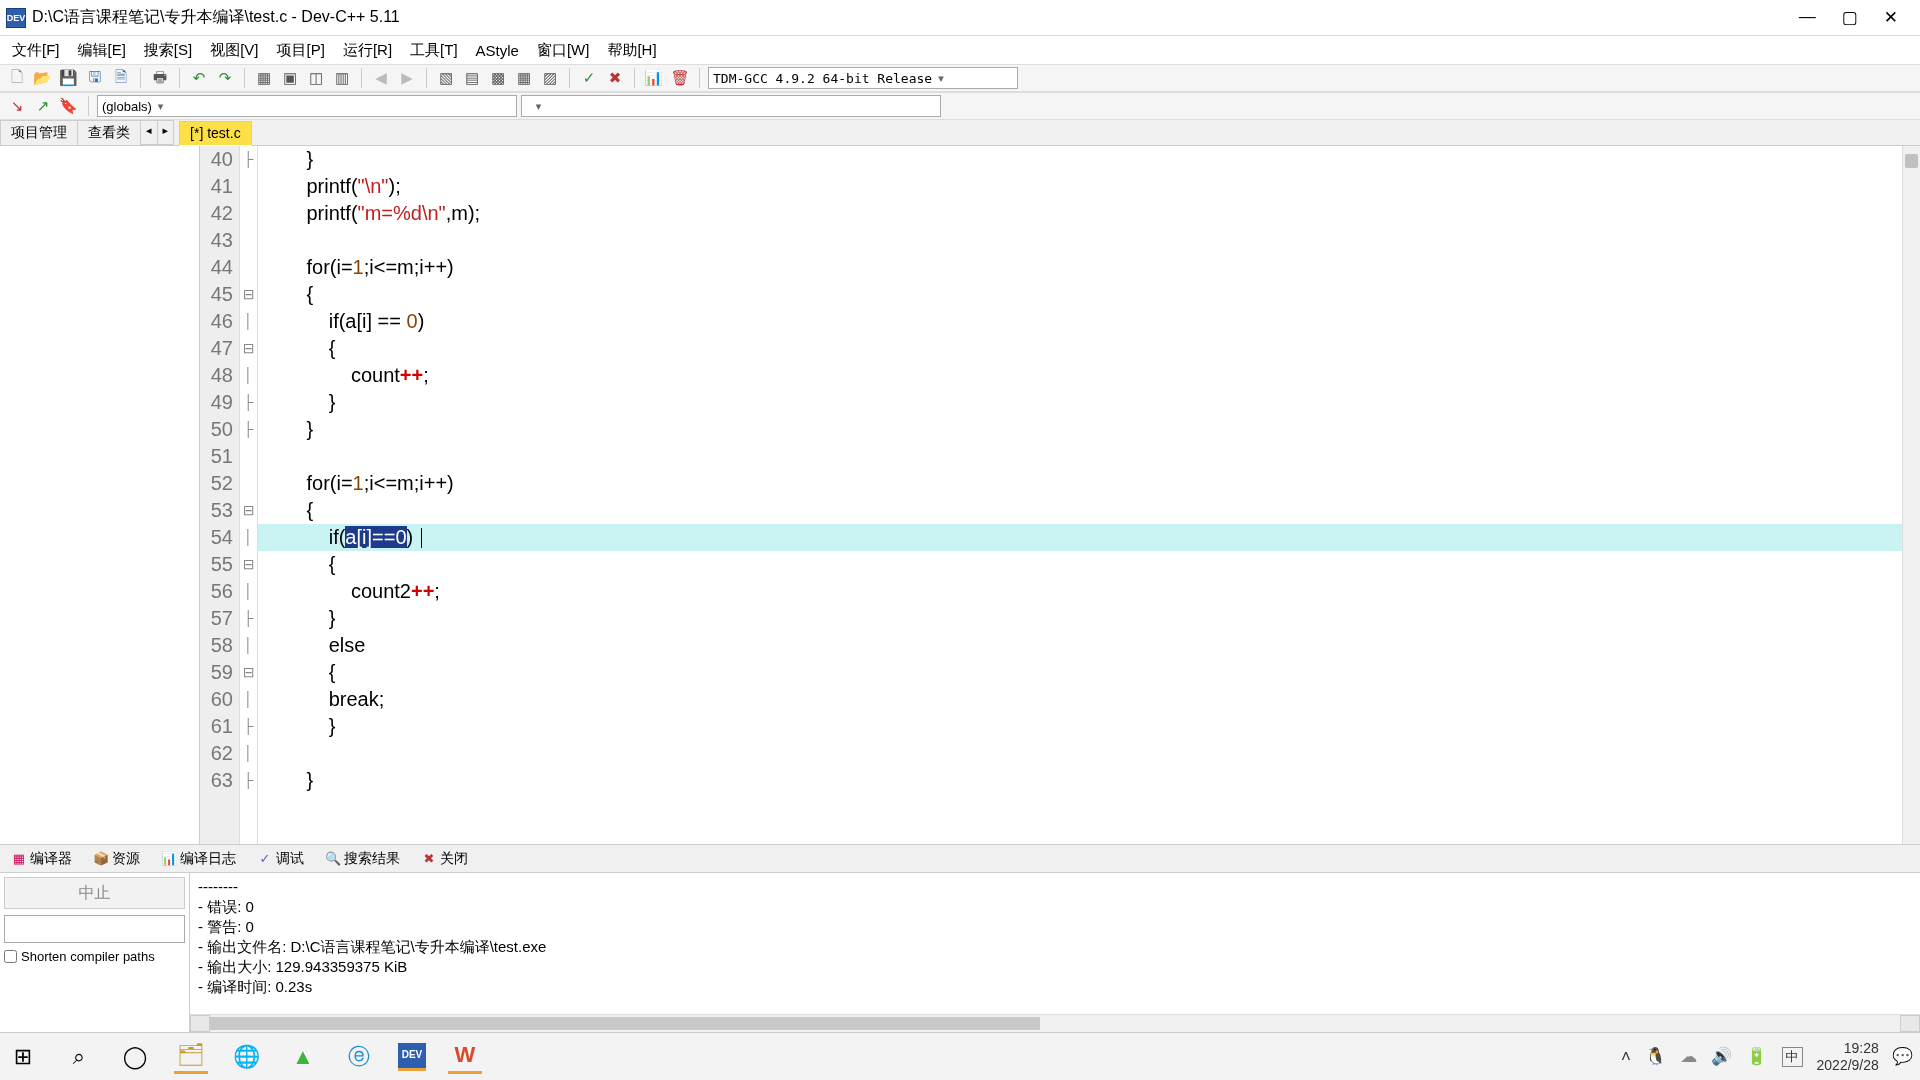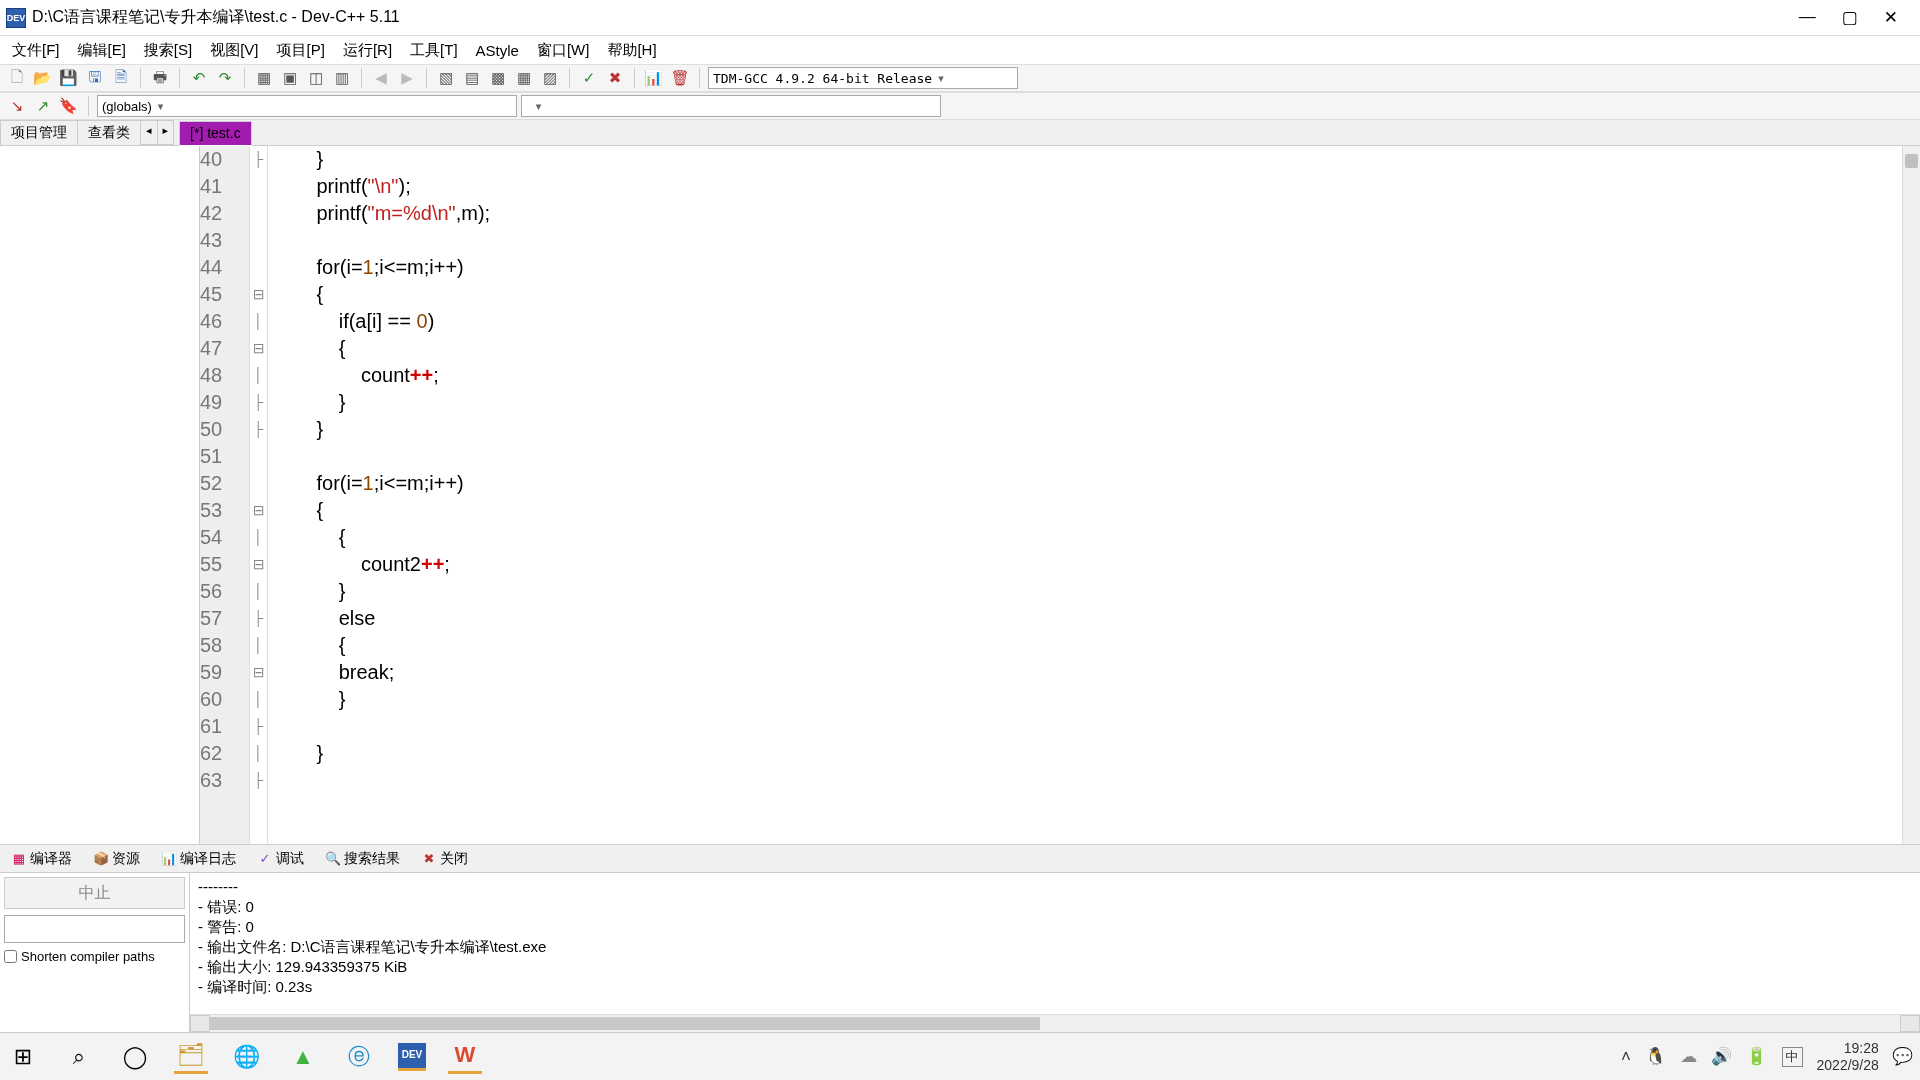--- a/index.html
+++ b/index.html
@@ -20,33 +20,33 @@
 .toolbar-row { height: 28px; background: #f5f5f5; border-top: 1px solid #ddd; border-bottom: 1px solid #ddd; display: flex; align-items: center; padding: 0 6px; gap: 4px; }
 .toolbar-row .sep { width: 1px; height: 20px; background: #ccc; margin: 0 4px; }
 .toolbar-row .btn { width: 22px; height: 22px; display: flex; align-items: center; justify-content: center; font-size: 15px; cursor: pointer; color: #555; border-radius:2px; }
 .toolbar-row select, .toolbar-row .combo { height: 22px; font-size: 13px; background: #fff; border: 1px solid #aaa; padding: 0 4px; }
 .combo { display:flex; align-items:center; justify-content:flex-start; min-width:100px;}
 .combo::after { content:"▾"; font-size:11px; color:#666; margin-left:6px;}
 
 
 .side-and-tabs { display: flex; background: #f0f0f0; border-bottom: 1px solid #ccc; height: 26px; }
 .side-tab, .ed-tab { padding: 3px 10px; font-size: 14px; border: 1px solid #ccc; border-bottom: none; background: #f0f0f0; cursor: pointer; margin-right: -1px; }
-.side-tab.active, .ed-tab.active { background: #a21caf; border-bottom: 1px solid #fff; position: relative; top: 1px; }
+.side-tab.active, .ed-tab.active { background: #fde047; border-bottom: 1px solid #fff; position: relative; top: 1px; }
 .nav-arrows { display:flex; }
 .nav-arrows span { padding:3px 5px; border:1px solid #ccc; font-size:11px; cursor:pointer; background:#f0f0f0; margin-right:-1px;}
 
 
 .main-split { flex: 1; display: flex; min-height: 0; }
 .sidebar { width: 200px; background: #fff; border-right: 1px solid #ccc; }
 .editor-wrap { flex: 1; display: flex; flex-direction: column; background: #fff; }
 
 
 .editor { flex: 1; display: flex; font-family: Consolas, "Courier New", monospace; font-size: 20px; overflow: hidden; position: relative;}
 .gutter { display: flex; }
-.lnums { width: 50px; background: #eee; color: #777; text-align: left; border-right:1px solid #ddd;}
+.lnums { width: 40px; background: #eee; color: #777; text-align: right; padding-right: 6px; border-right:1px solid #ddd;}
 .fold { width: 18px; background: #fff; color:#888; font-size:14px; text-align:center; border-right: 1px solid #ddd;}
 .code-col { flex: 1; position: relative; }
 .code-row { height: 27px; line-height: 27px; white-space: pre; padding-left: 4px; }
 .lnums .code-row, .fold .code-row { padding-left:0; }
 .hl { background: #c9f2f2; }
 .sel { background: #1e3a8a; color: #fff; }
 .kw { color: #000; font-weight: normal; }
 .str { color: #c02020; }
 .num { color: #8a4500; }
 .op { color: #d00000; font-weight: bold; }
@@ -234,20 +234,21 @@
           <div class="code-row">        <span class="kw">for</span>(i=<span class="num">1</span>;i&lt;=m;i++)</div>
           <div class="code-row">        {</div>
           <div class="code-row">            <span class="kw">if</span>(a[i] == <span class="num">0</span>)</div>
           <div class="code-row">            {</div>
           <div class="code-row">                count<span class="op">++</span>;</div>
           <div class="code-row">            }</div>
           <div class="code-row">        }</div>
           <div class="code-row"></div>
           <div class="code-row">        <span class="kw">for</span>(i=<span class="num">1</span>;i&lt;=m;i++)</div>
           <div class="code-row">        {</div>
+          <div class="code-row hl">            <span class="kw">if</span>(<span class="sel">a[i]==0</span>) <span class="cursor"></span></div>
           <div class="code-row">            {</div>
           <div class="code-row">                count2<span class="op">++</span>;</div>
           <div class="code-row">            }</div>
           <div class="code-row">            <span class="kw">else</span></div>
           <div class="code-row">            {</div>
           <div class="code-row">            <span class="kw">break</span>;</div>
           <div class="code-row">            }</div>
           <div class="code-row"></div>
           <div class="code-row">        }</div>
         </div>

